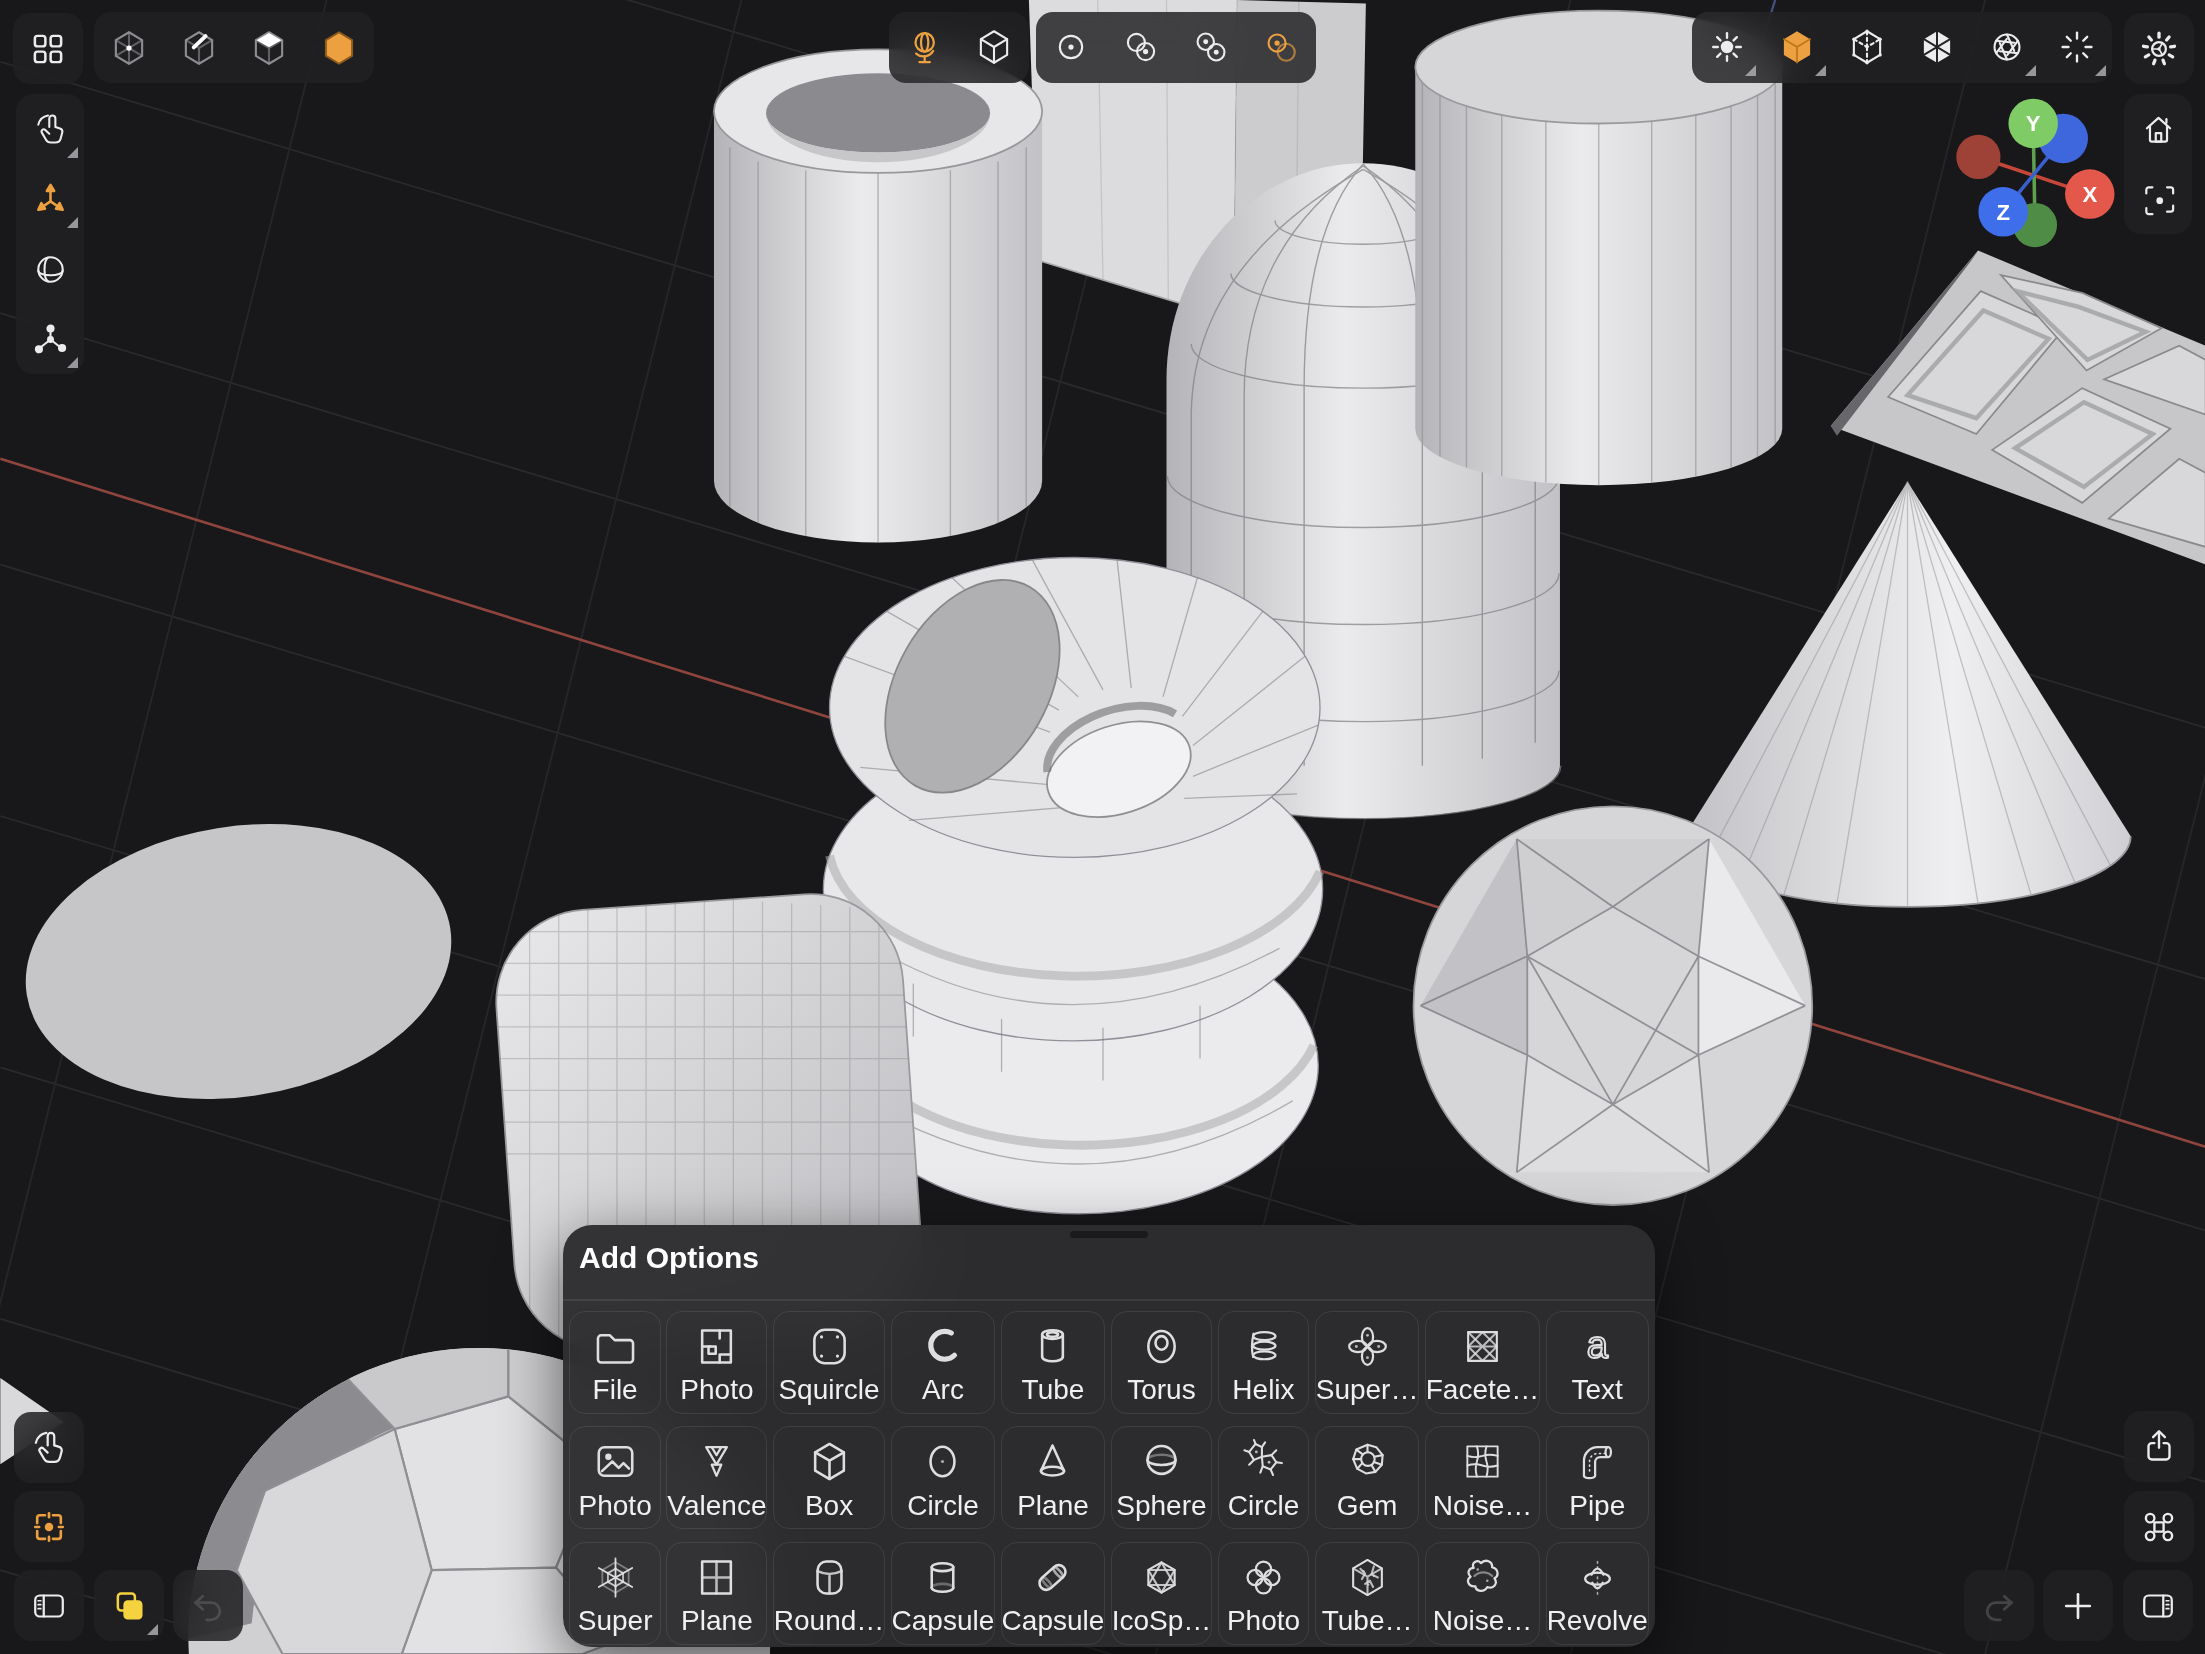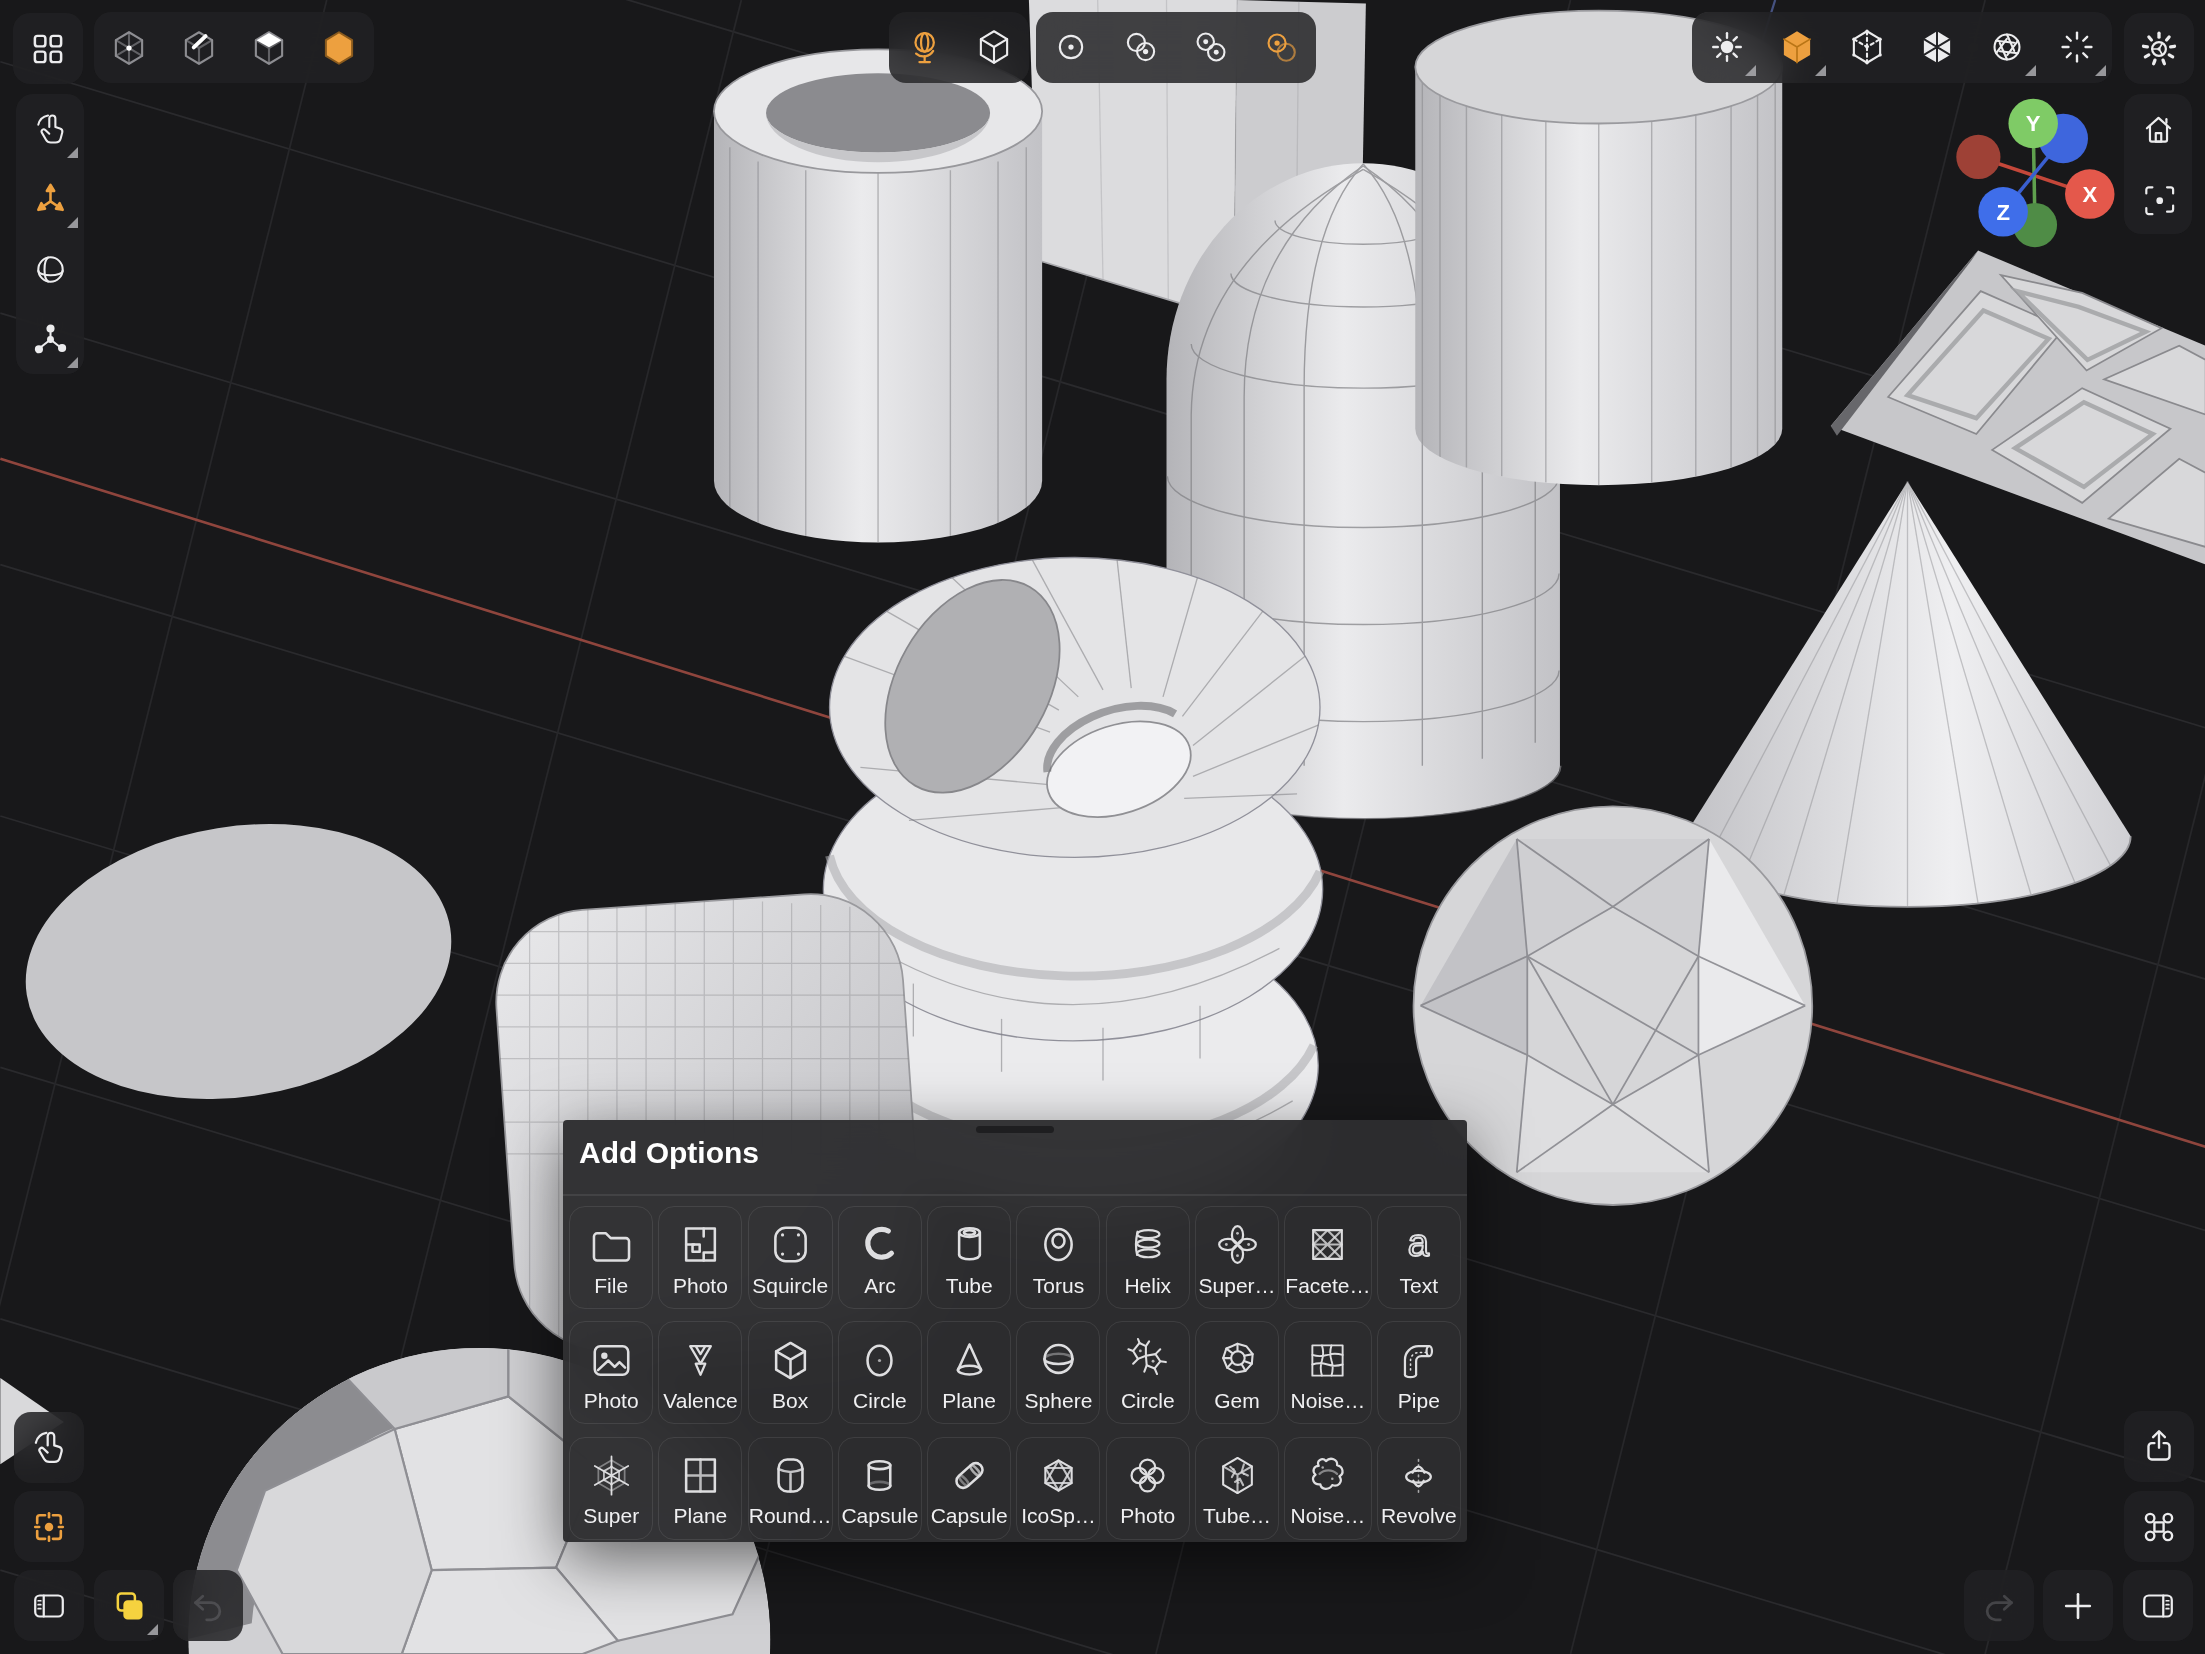--- a/index.html
+++ b/index.html
@@ -31,34 +31,34 @@
   #g-duplicate{left:94px;top:1570px}
   #g-undo{left:173px;top:1570px}
   #g-share{left:2124px;top:1411px}
   #g-shortcuts{left:2124px;top:1491px}
   #g-redo{left:1964px;top:1570px}
   #g-add{left:2043px;top:1570px}
   #g-right-panel{left:2123px;top:1570px}
   
   #gizmo{position:absolute;left:1928px;top:88px;}
   
-  #sheet{position:absolute;left:563px;top:1120px;width:904px;height:422px;border-radius:4px;
+  #sheet{position:absolute;left:563px;top:1225px;width:1092px;height:422px;border-radius:29px;
          background:rgba(45,45,48,.97);box-shadow:0 17.6px 62px rgba(0,0,0,.55);
          backdrop-filter:blur(26.5px);}
   #grabber{position:absolute;left:50%;top:6.2px;transform:translateX(-50%);width:78px;height:7px;
            border-radius:3.5px;background:rgba(12,12,14,.55);}
   #sheet-title{position:absolute;left:16px;top:16px;font-size:30px;font-weight:700;color:#ffffff;}
   #sheet-sep{position:absolute;left:0;right:0;top:74px;height:1.8px;background:rgba(255,255,255,.08);}
   #opt-grid{position:absolute;left:6.2px;right:6.2px;top:86px;display:grid;
             grid-template-columns:repeat(10,1fr);gap:12.4px 5.3px;}
   .cell{height:101px;border:1.3px solid rgba(255,255,255,.085);border-radius:16px;
         display:flex;flex-direction:column;align-items:center;justify-content:center;gap:4.4px;}
   .cicon{width:51px;height:51px;}
   .cicon svg{width:100%;height:100%;display:block;}
-  .clabel{font-size:21px;color:#f0f0f2;line-height:1;white-space:nowrap;}
+  .clabel{font-size:28px;color:#f0f0f2;line-height:1;white-space:nowrap;}
 </style>
 </head>
 <body>
 
 <div id="stage">
 
   <svg id="scene" width="2206" height="1654" viewBox="0 0 2500 1875">
     <defs>
       <radialGradient id="gSphere" cx="45%" cy="38%" r="70%">
         <stop offset="0%" stop-color="#f1f1f3"></stop>

